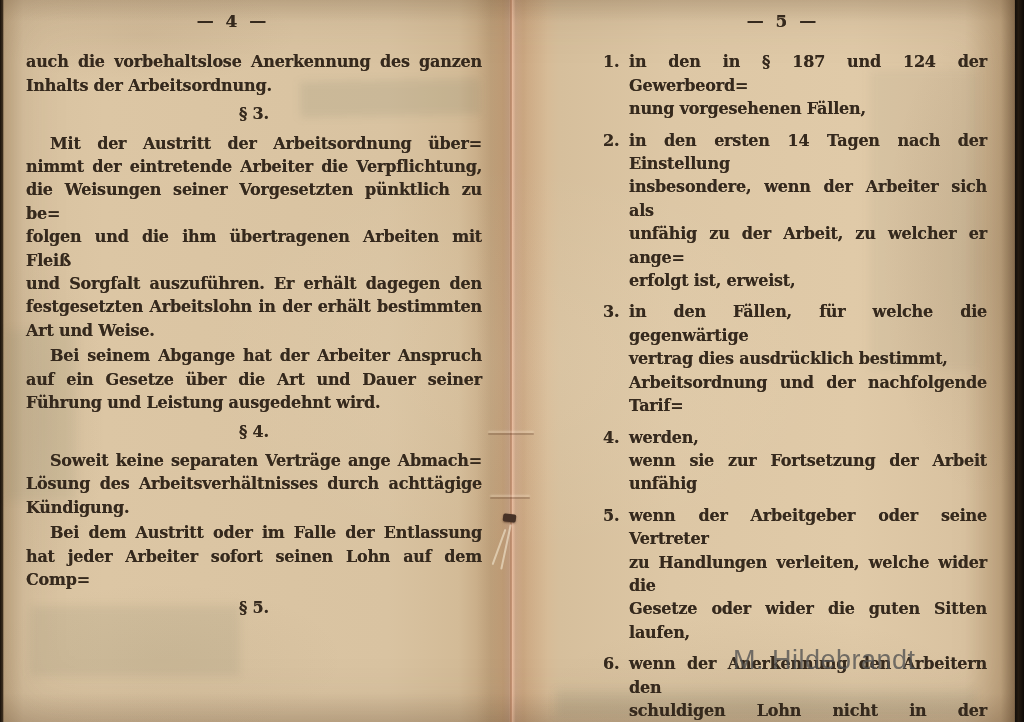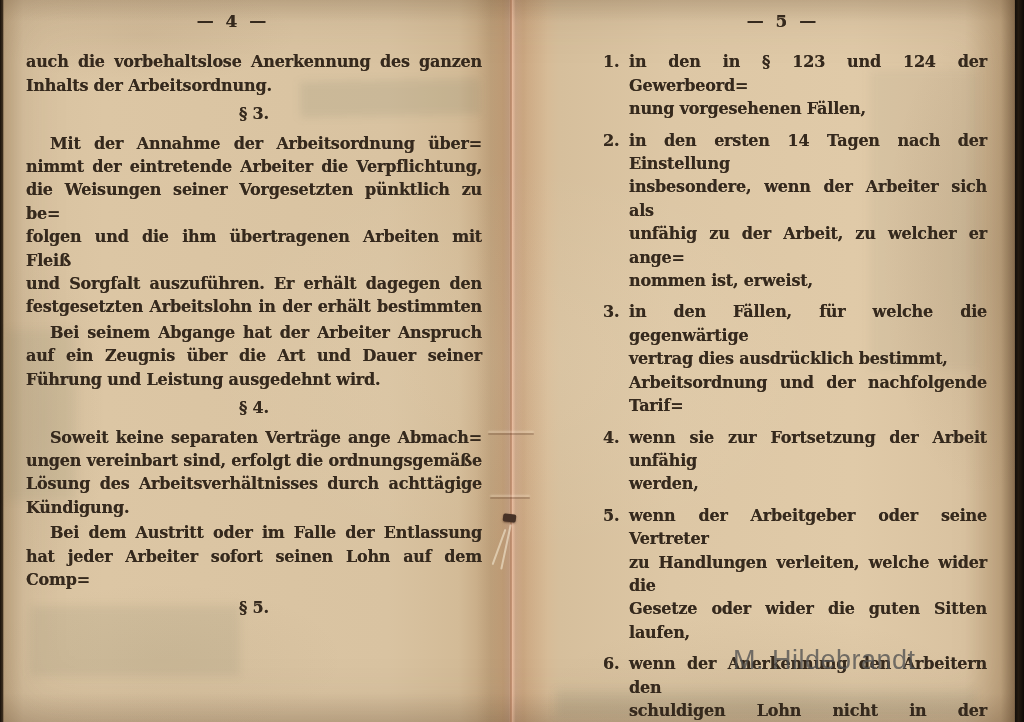--- a/index.html
+++ b/index.html
@@ -105,86 +105,86 @@
     <div class="page-body">
         <div class="paragraph">
           <div class="lines">
             <div class="line">auch die vorbehaltslose Anerkennung des ganzen</div>
             <div class="line last">Inhalts der Arbeitsordnung.</div>
           </div>
         </div>
         <div class="section-heading">§ 3.</div>
         <div class="paragraph">
           <div class="lines">
-            <div class="line indent">Mit der Annahme der Arbeitsordnung über=</div>
+            <div class="line indent">Mit der Austritt der Arbeitsordnung über=</div>
             <div class="line">nimmt der eintretende Arbeiter die Verpflichtung,</div>
             <div class="line">die Weisungen seiner Vorgesetzten pünktlich zu be=</div>
             <div class="line">folgen und die ihm übertragenen Arbeiten mit Fleiß</div>
             <div class="line">und Sorgfalt auszuführen. Er erhält dagegen den</div>
             <div class="line">festgesetzten Arbeitslohn in der erhält bestimmten</div>
+            <div class="line last">Art und Weise.</div>
           </div>
         </div>
         <div class="paragraph">
           <div class="lines">
             <div class="line indent">Bei seinem Abgange hat der Arbeiter Anspruch</div>
-            <div class="line">auf ein Zeugnis über die Art und Dauer seiner</div>
+            <div class="line">auf ein Gesetze über die Art und Dauer seiner</div>
             <div class="line last">Führung und Leistung ausgedehnt wird.</div>
           </div>
         </div>
         <div class="section-heading">§ 4.</div>
         <div class="paragraph">
           <div class="lines">
             <div class="line indent">Soweit keine separaten Verträge ange Abmach=</div>
-            <div class="line">ungen vereinbart sind, erfolgt die ordnungsgemäße</div>
             <div class="line">Lösung des Arbeitsverhältnisses durch achttägige</div>
             <div class="line last">Kündigung.</div>
           </div>
         </div>
         <div class="paragraph">
           <div class="lines">
             <div class="line indent">Bei dem Austritt oder im Falle der Entlassung</div>
             <div class="line">hat jeder Arbeiter sofort seinen Lohn auf dem Comp=</div>
           </div>
         </div>
         <div class="section-heading">§ 5.</div>
       </div>
   </div>
 
   <div class="page page-right">
     <div class="page-number">— 5 —</div>
     <div class="page-body">
         <div class="list-item">
           <span class="marker">1.</span>
           <div class="lines">
-            <div class="line">in den in § 123 und 124 der Gewerbeord=</div>
+            <div class="line">in den in § 187 und 124 der Gewerbeord=</div>
             <div class="line last">nung vorgesehenen Fällen,</div>
           </div>
         </div>
         <div class="list-item">
           <span class="marker">2.</span>
           <div class="lines">
             <div class="line">in den ersten 14 Tagen nach der Einstellung</div>
             <div class="line">insbesondere, wenn der Arbeiter sich als</div>
             <div class="line">unfähig zu der Arbeit, zu welcher er ange=</div>
-            <div class="line last">nommen ist, erweist,</div>
+            <div class="line last">erfolgt ist, erweist,</div>
           </div>
         </div>
         <div class="list-item">
           <span class="marker">3.</span>
           <div class="lines">
             <div class="line">in den Fällen, für welche die gegenwärtige</div>
             <div class="line last">vertrag dies ausdrücklich bestimmt,</div>
             <div class="line">Arbeitsordnung und der nachfolgende Tarif=</div>
           </div>
         </div>
         <div class="list-item">
           <span class="marker">4.</span>
           <div class="lines">
+            <div class="line last">werden,</div>
             <div class="line">wenn sie zur Fortsetzung der Arbeit unfähig</div>
-            <div class="line last">werden,</div>
           </div>
         </div>
         <div class="list-item">
           <span class="marker">5.</span>
           <div class="lines">
             <div class="line">wenn der Arbeitgeber oder seine Vertreter</div>
             <div class="line">zu Handlungen verleiten, welche wider die</div>
             <div class="line last">Gesetze oder wider die guten Sitten laufen,</div>
           </div>
         </div>

